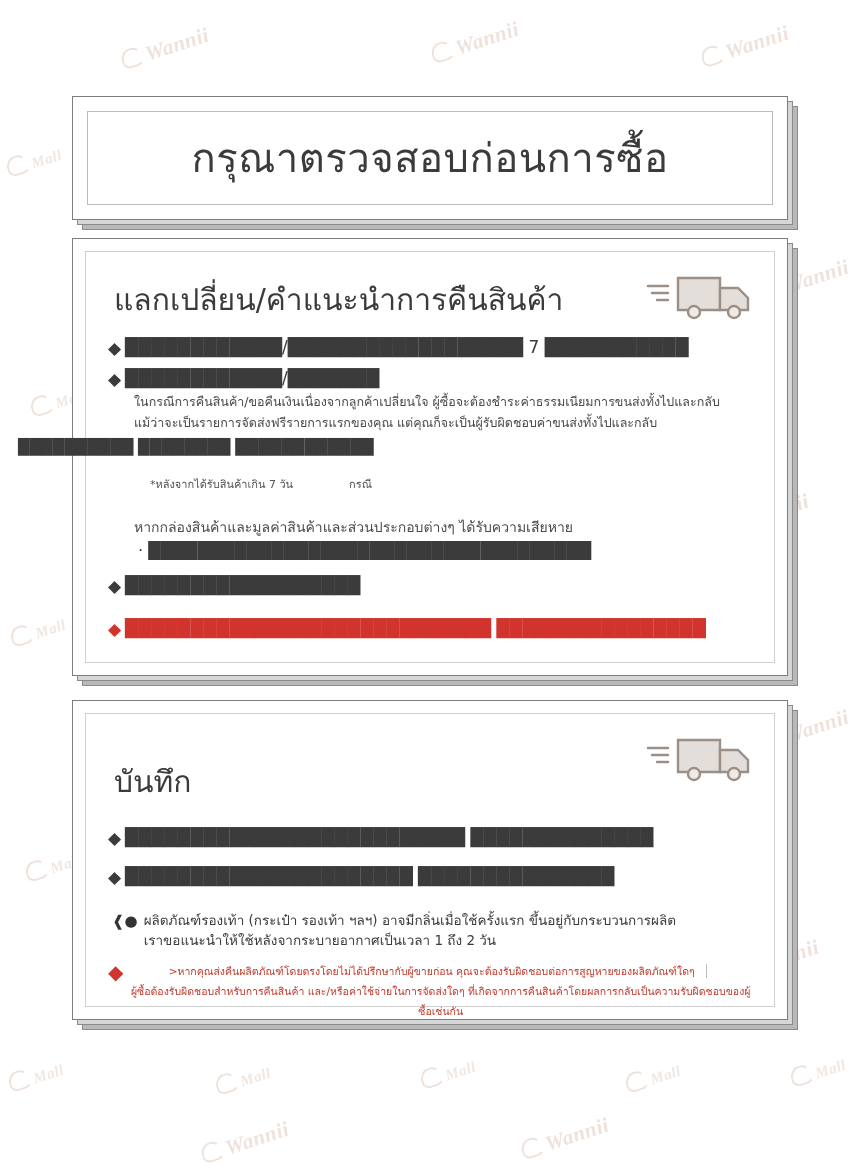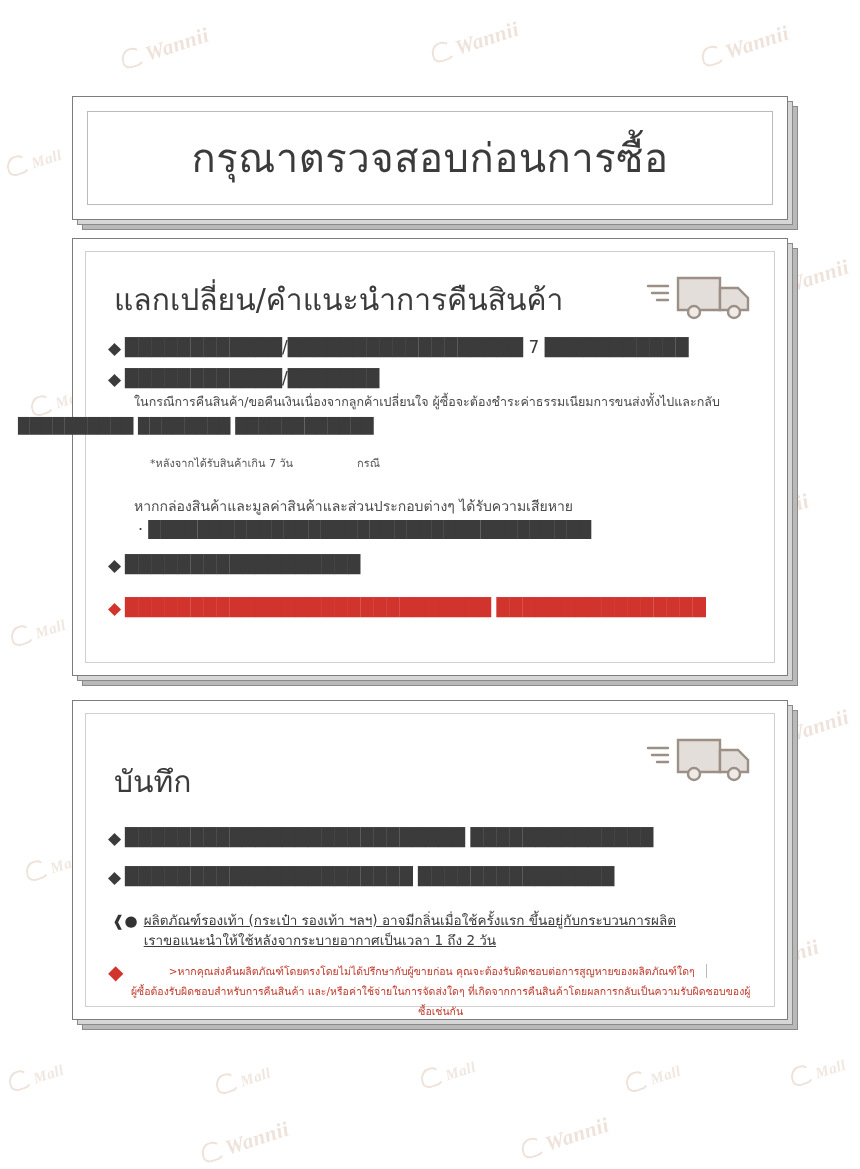--- a/index.html
+++ b/index.html
@@ -185,21 +185,21 @@
     flex: 1;
   }
 
   .shoe-row {
     display: flex;
     align-items: flex-start;
     gap: 6px;
     margin: 4px 0 0 4px;
   }
   .shoe-icon { font-size: 15px; color: #333; margin-top: 2px; }
-  .shoe-text { font-size: 13.5px; color: #3b3b3b; line-height: 1.5; text-decoration: underline; }
+  .shoe-text { font-size: 13.5px; color: #3b3b3b; line-height: 1.5; }
 
   .divider-vert {
     display: inline-block;
     width: 1px;
     height: 14px;
     background: #bbb;
     vertical-align: -3px;
     margin: 0 6px;
   }
 </style>
@@ -281,28 +281,29 @@
           <span class="dia">◆</span>
           <span class="tofu-line">████████████/██████████████████ 7 ███████████</span>
         </div>
 
         <div class="bullet-row">
           <span class="dia">◆</span>
           <span class="tofu-line">████████████/███████</span>
         </div>
 
         <div class="para">ในกรณีการคืนสินค้า/ขอคืนเงินเนื่องจากลูกค้าเปลี่ยนใจ ผู้ซื้อจะต้องชำระค่าธรรมเนียมการขนส่งทั้งไปและกลับ</div>
+        <div class="para">แม้ว่าจะเป็นรายการจัดส่งฟรีรายการแรกของคุณ แต่คุณก็จะเป็นผู้รับผิดชอบค่าขนส่งทั้งไปและกลับ</div>
 
         <div style="position:relative; height:26px;">
           <span class="mid-tofu" style="left:-90px; top:4px;">██████████ ████████ ████████████</span>
         </div>
 
         <div style="display:flex; align-items:baseline; gap:40px; margin-left:26px;">
           <span class="para note" style="margin:16px;">*หลังจากได้รับสินค้าเกิน 7 วัน</span>
-          <span class="para note" style="margin:8px;">กรณี</span>
+          <span class="para note" style="margin:0;">กรณี</span>
         </div>
 
         <div class="para" style="font-size:14px; margin-top:8px;">หากกล่องสินค้าและมูลค่าสินค้าและส่วนประกอบต่างๆ ได้รับความเสียหาย</div>
 
         <div class="tofu-line" style="margin-left:30px; font-size:16px;">· ████████████████████████████████████</div>
 
         <div class="bullet-row" style="margin-top:14px;">
           <span class="dia">◆</span>
           <span class="tofu-line">██████████████████</span>
         </div>

